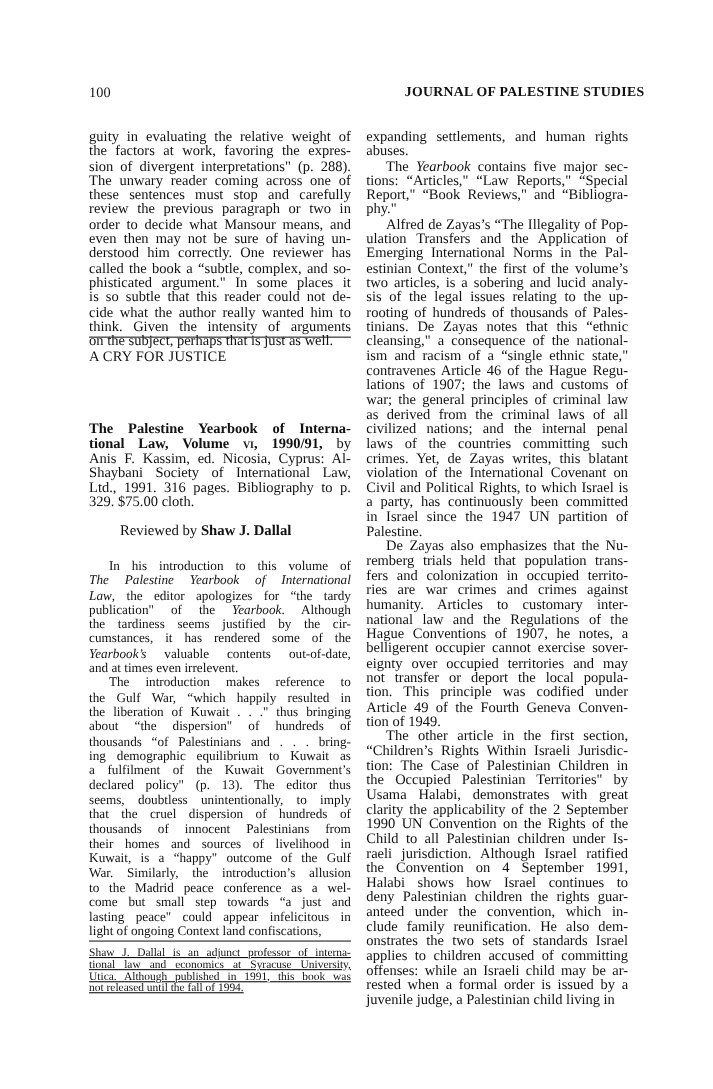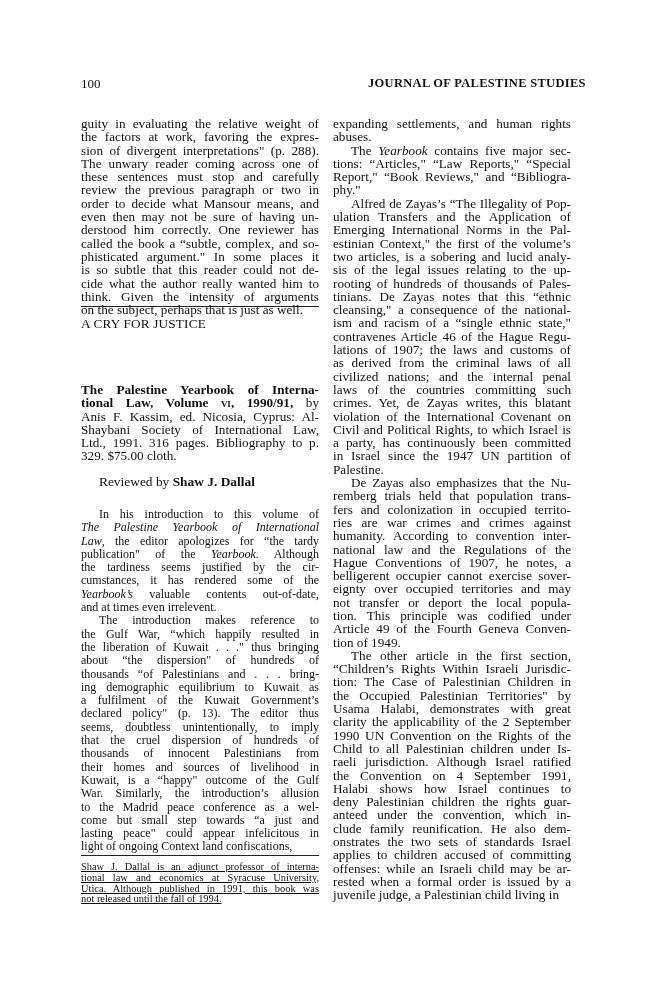--- a/index.html
+++ b/index.html
@@ -9,21 +9,21 @@
   .col { position: absolute; font-size: 13.2px; line-height: 13.3px; }
   .col-left { left: 81px; top: 117px; width: 238px; }
   .col-right { left: 333px; top: 117px; width: 238px; }
   .line { display: block; white-space: nowrap; text-align: justify; text-align-last: justify; height: 13.3px; }
   .line.last { text-align-last: left; }
   .indent { padding-left: 18px; }
   .rule { position: absolute; height: 1px; background: #222; }
   .section-head { position: absolute; left: 81px; top: 316px; font-size: 13.2px; letter-spacing: 0.2px; text-align: center; }
   .bib { position: absolute; left: 81px; top: 383px; width: 238px; font-size: 13.2px; line-height: 13.3px; }
   .bib .bold { font-weight: bold; margin-top: 12px; }
-  .reviewer { position: absolute; left: 99px; top: 474px; font-size: 13.4px; text-align: center; }
+  .reviewer { position: absolute; left: 109px; top: 474px; font-size: 13.4px; text-align: center; }
   .reviewer b { font-weight: bold; }
   .body-left { position: absolute; left: 81px; top: 508px; width: 238px; font-size: 12px; line-height: 13.3px; }
   .footnote-rule { left: 81px; top: 855px; width: 238px; }
   .footnote { position: absolute; left: 81px; top: 862px; width: 238px; font-size: 10.4px; line-height: 10.8px; text-decoration: underline; }
   .footnote .line { height: 10.8px; }
   i { font-style: italic; }
   .sc { font-variant: small-caps; }
 </style>
 </head>
 <body>
@@ -109,34 +109,35 @@
     <span class="line">Emerging International Norms in the Pal-</span>
     <span class="line">estinian Context," the first of the volume’s</span>
     <span class="line">two articles, is a sobering and lucid analy-</span>
     <span class="line">sis of the legal issues relating to the up-</span>
     <span class="line">rooting of hundreds of thousands of Pales-</span>
     <span class="line">tinians.  De Zayas notes that this “ethnic</span>
     <span class="line">cleansing," a consequence of the national-</span>
     <span class="line">ism and racism of a “single ethnic state,"</span>
     <span class="line">contravenes Article 46 of the Hague Regu-</span>
     <span class="line">lations of 1907; the laws and customs of</span>
+    <span class="line">war; the general principles of criminal law</span>
     <span class="line">as derived from the criminal laws of all</span>
     <span class="line">civilized nations; and the internal penal</span>
     <span class="line">laws of the countries committing such</span>
     <span class="line">crimes.  Yet, de Zayas writes, this blatant</span>
     <span class="line">violation of the International Covenant on</span>
     <span class="line">Civil and Political Rights, to which Israel is</span>
     <span class="line">a party, has continuously been committed</span>
     <span class="line">in Israel since the 1947 UN partition of</span>
     <span class="line last">Palestine.</span>
     <span class="line indent">De Zayas also emphasizes that the Nu-</span>
     <span class="line">remberg trials held that population trans-</span>
     <span class="line">fers and colonization in occupied territo-</span>
     <span class="line">ries are war crimes and crimes against</span>
-    <span class="line">humanity.  According to convention inter-</span>
+    <span class="line">humanity.  Articles to customary inter-</span>
     <span class="line">national law and the Regulations of the</span>
     <span class="line">Hague Conventions of 1907, he notes, a</span>
     <span class="line">belligerent occupier cannot exercise sover-</span>
     <span class="line">eignty over occupied territories and may</span>
     <span class="line">not transfer or deport the local popula-</span>
     <span class="line">tion.  This principle was codified under</span>
     <span class="line">Article 49 of the Fourth Geneva Conven-</span>
     <span class="line last">tion of 1949.</span>
     <span class="line indent">The other article in the first section,</span>
     <span class="line">“Children’s Rights Within Israeli Jurisdic-</span>

